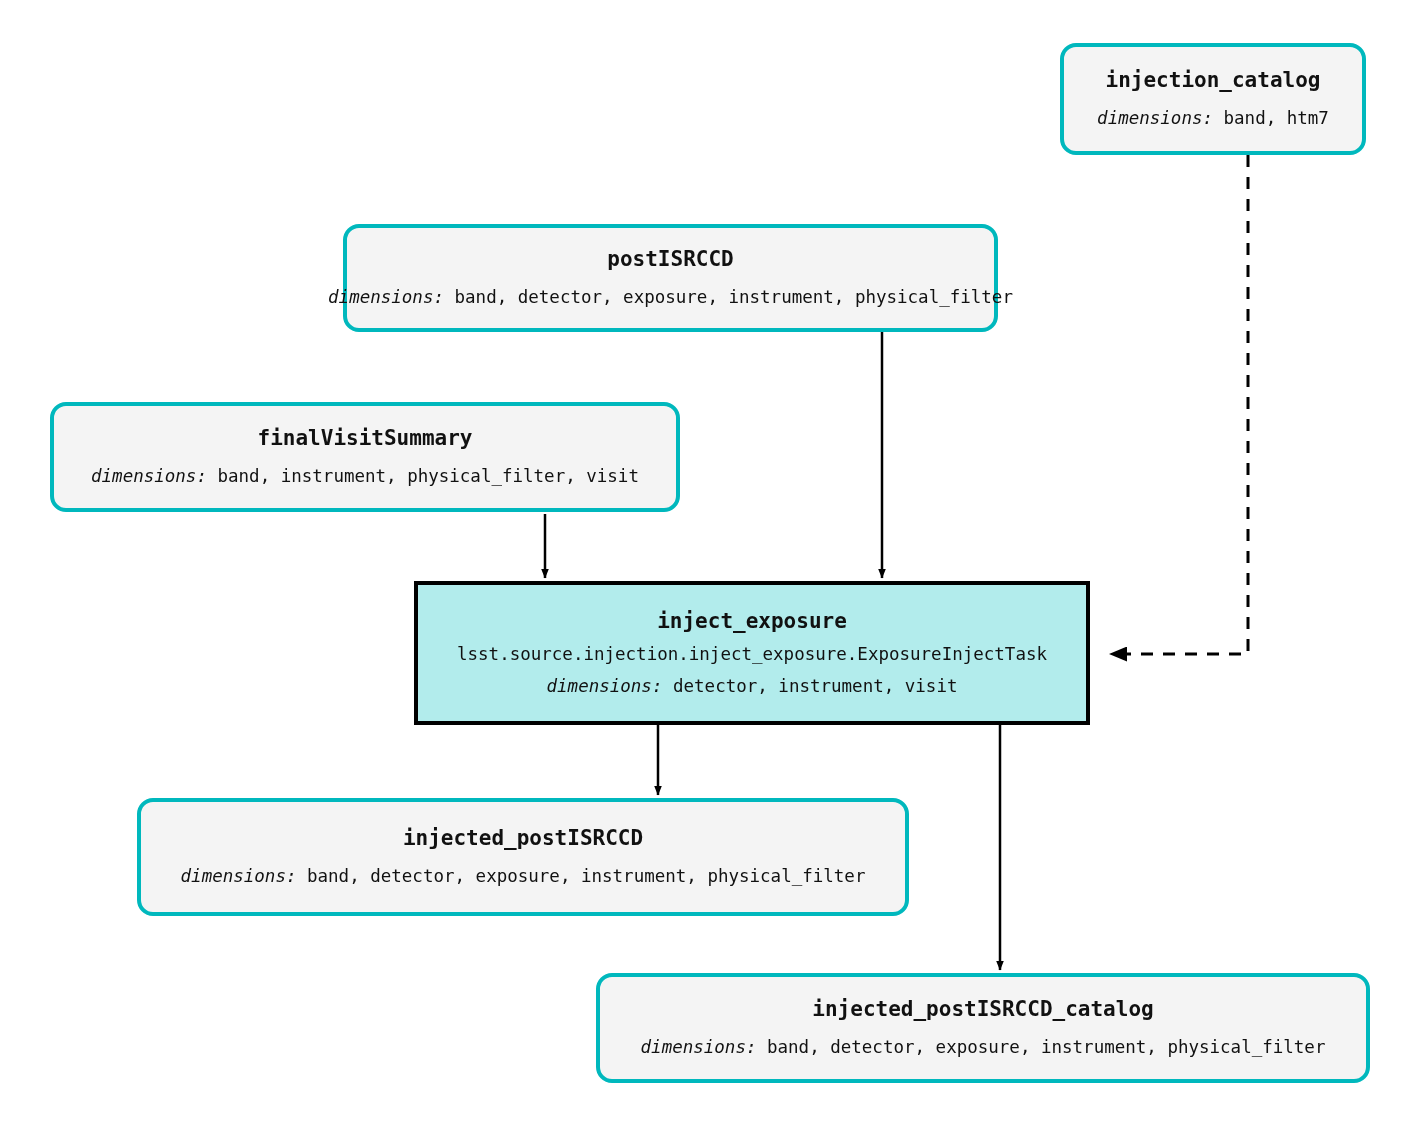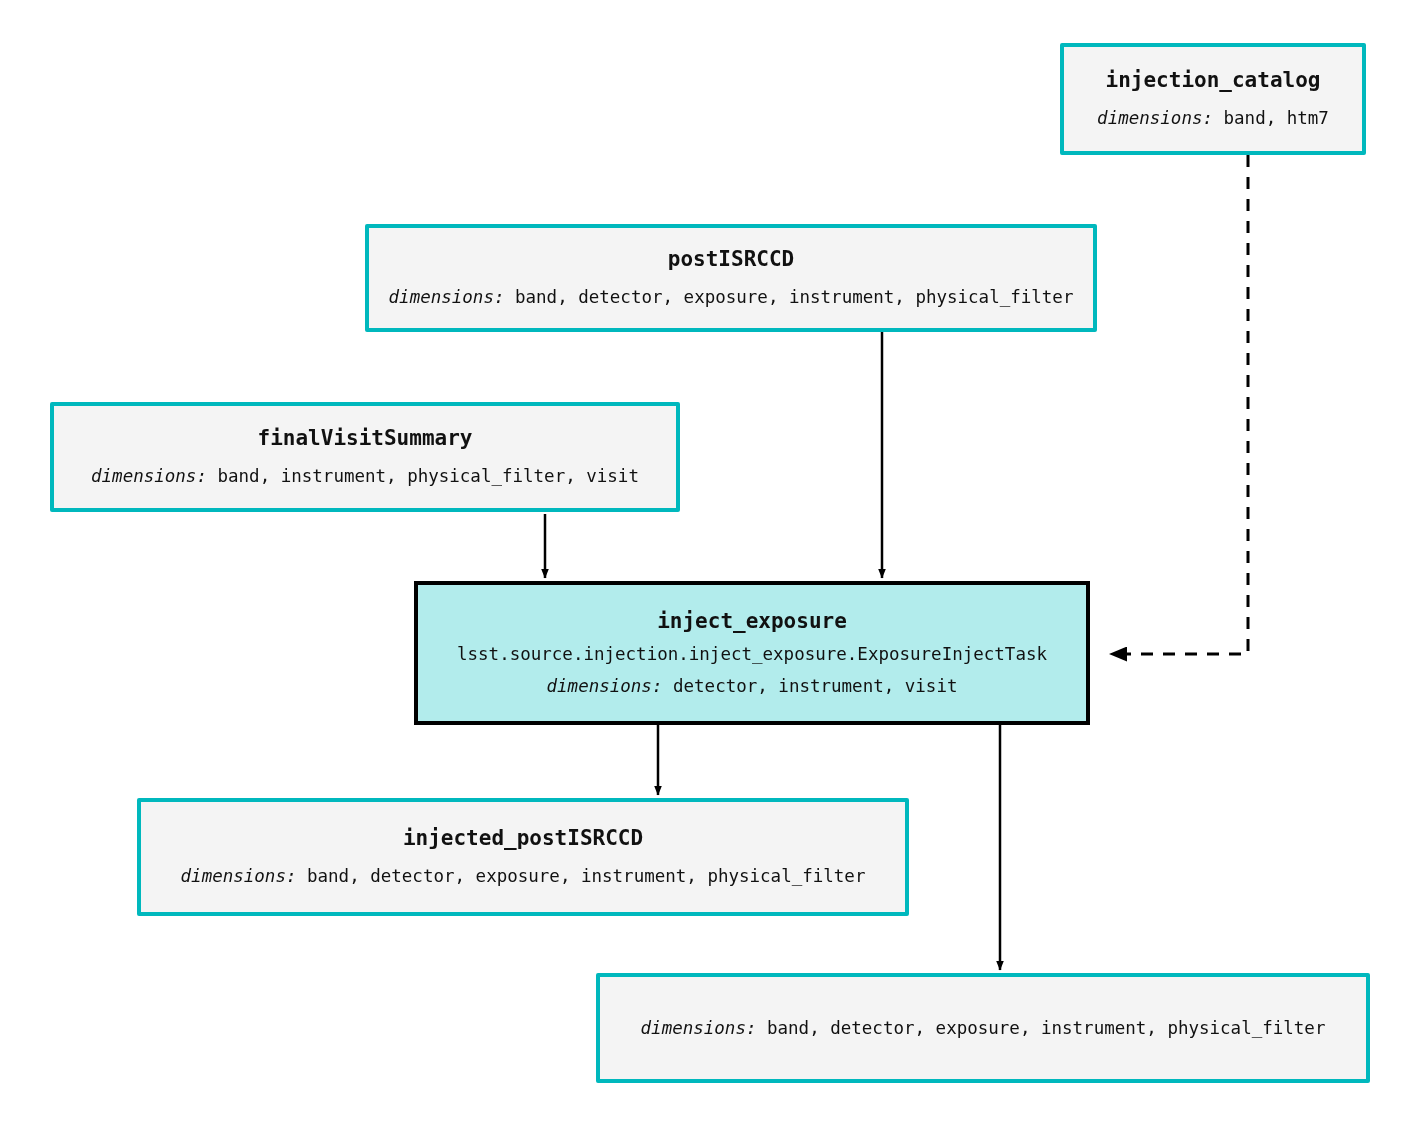--- a/index.html
+++ b/index.html
@@ -32,21 +32,21 @@
     position: absolute;
     box-sizing: border-box;
     display: flex;
     flex-direction: column;
     align-items: center;
     justify-content: center;
   }
   .node.dataset {
     background: #f4f4f4;
     border: 4px solid #00b8bd;
-    border-radius: 2px;
+    border-radius: 16px;
   }
   .node.task {
     background: #b2ecec;
     border: 4px solid #000000;
     border-radius: 0;
   }
   .node-title {
     font-weight: bold;
     font-size: 21px;
     color: #111111;
@@ -105,21 +105,21 @@
   </svg>
 
   <div class="node dataset" style="left:1060px; top:43px; width:306px; height:112px;">
     <div class="node-title gap-title">injection_catalog</div>
     <div class="node-sub">
       <span class="lbl">dimensions:</span>
       <span>band, htm7</span>
     </div>
   </div>
 
-  <div class="node dataset" style="left:365px; top:224px; width:732px; height:108px;">
+  <div class="node dataset" style="left:343px; top:224px; width:655px; height:108px;">
     <div class="node-title gap-title">postISRCCD</div>
     <div class="node-sub">
       <span class="lbl">dimensions:</span>
       <span>band, detector, exposure, instrument, physical_filter</span>
     </div>
   </div>
 
   <div class="node task" style="left:414px; top:581px; width:676px; height:144px;">
     <div class="node-title gap-class">inject_exposure</div>
     <div class="node-class gap-class">lsst.source.injection.inject_exposure.ExposureInjectTask</div>
@@ -139,19 +139,20 @@
 
   <div class="node dataset" style="left:137px; top:798px; width:772px; height:118px;">
     <div class="node-title gap-title">injected_postISRCCD</div>
     <div class="node-sub">
       <span class="lbl">dimensions:</span>
       <span>band, detector, exposure, instrument, physical_filter</span>
     </div>
   </div>
 
   <div class="node dataset" style="left:596px; top:973px; width:774px; height:110px;">
+    <div class="node-title gap-title">injected_postISRCCD_catalog</div>
     <div class="node-sub">
       <span class="lbl">dimensions:</span>
       <span>band, detector, exposure, instrument, physical_filter</span>
     </div>
   </div>
 
 </div>
 
 </body></html>

